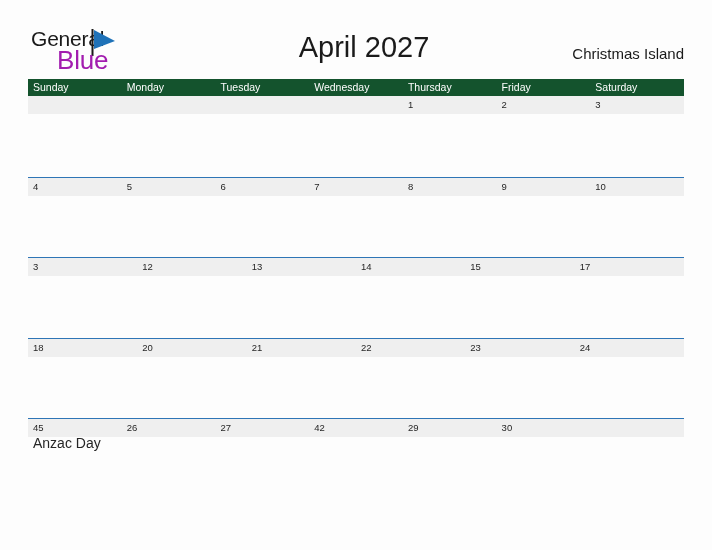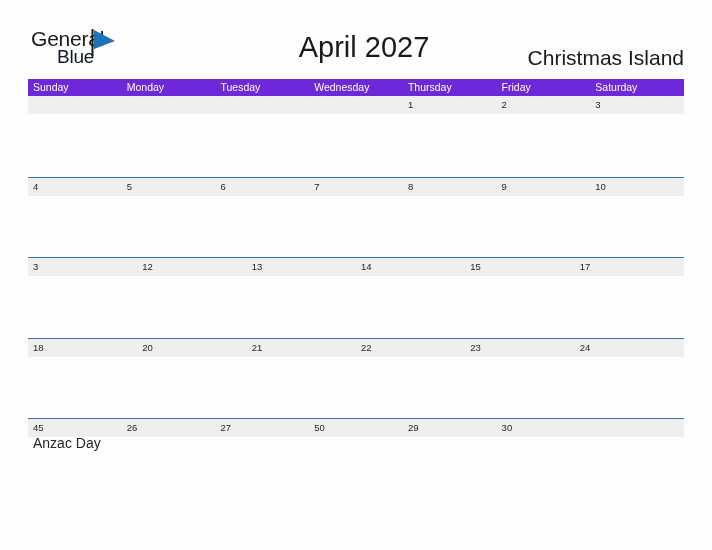--- a/index.html
+++ b/index.html
@@ -44,22 +44,22 @@
     font-size: 21px;
     color: #1a1a1a;
     letter-spacing: -0.2px;
     line-height: 1;
     font-family: "Liberation Sans", sans-serif;
   }
   .logo-blue {
     position: absolute;
     left: 26px;
     top: 19px;
-    font-size: 19px;
-    color: #0f172a;
+    font-size: 26px;
+    color: #a21caf;
     letter-spacing: -0.2px;
     line-height: 1;
     font-family: "Liberation Sans", sans-serif;
   }
   .logo-flag {
     position: absolute;
     left: 60px;
     top: 1px;
     width: 30px;
     height: 30px;
@@ -74,38 +74,38 @@
     font-size: 29px;
     color: #1a1a1a;
     line-height: 1.1;
     font-family: "Liberation Sans", sans-serif;
   }
 
   .region {
     position: absolute;
     right: 28px;
     top: 46px;
-    font-size: 21px;
+    font-size: 15px;
     color: #1a1a1a;
     line-height: 1.1;
     text-align: center;
     font-family: "Liberation Sans", sans-serif;
   }
 
   
   .calendar {
     position: absolute;
     left: 28px;
     top: 79px;
     width: 656px;
   }
 
   .weekday-row {
     display: flex;
-    background: #6d28d9;
+    background: #14532d;
     height: 17px;
   }
   .weekday-cell {
     flex: 1 1 0;
     color: #ffffff;
     font-size: 10.5px;
     line-height: 17px;
     padding-left: 5px;
     box-sizing: border-box;
     white-space: nowrap;
@@ -313,21 +313,21 @@
           <div class="day-cell">
             <div class="day-band"></div>
             <div class="day-number">26</div>
           </div>
           <div class="day-cell">
             <div class="day-band"></div>
             <div class="day-number">27</div>
           </div>
           <div class="day-cell">
             <div class="day-band"></div>
-            <div class="day-number">50</div>
+            <div class="day-number">42</div>
           </div>
           <div class="day-cell">
             <div class="day-band"></div>
             <div class="day-number">29</div>
           </div>
           <div class="day-cell">
             <div class="day-band"></div>
             <div class="day-number">30</div>
           </div>
           <div class="day-cell">

